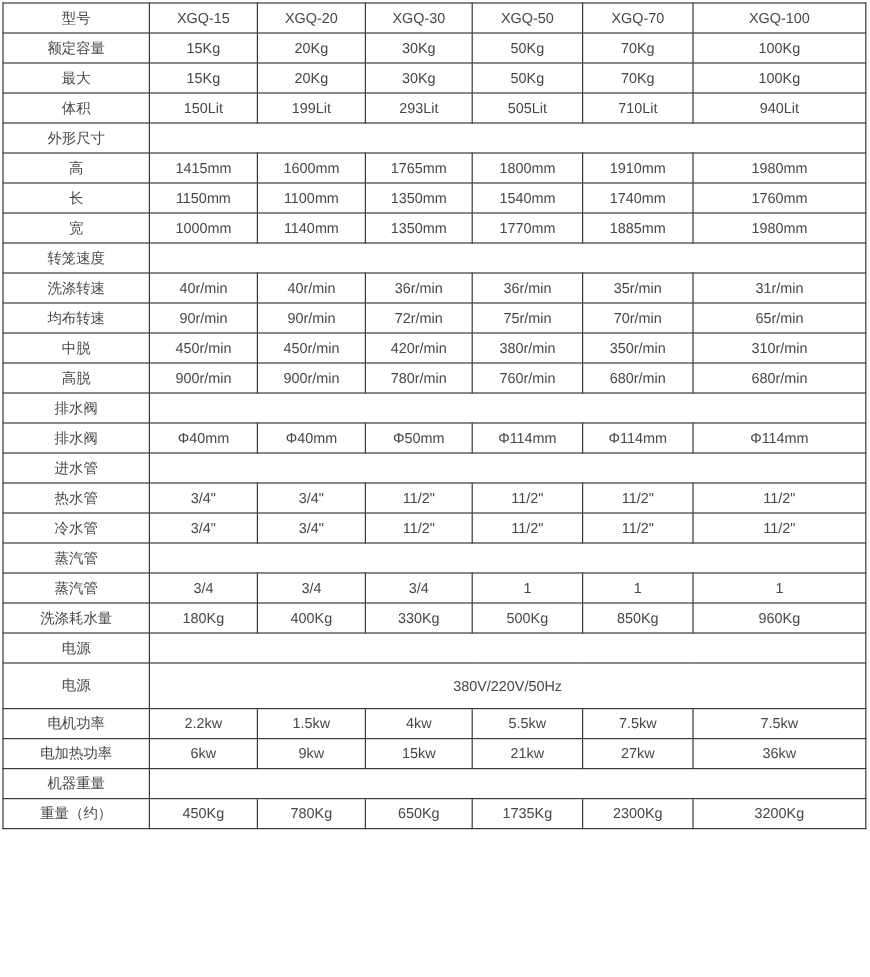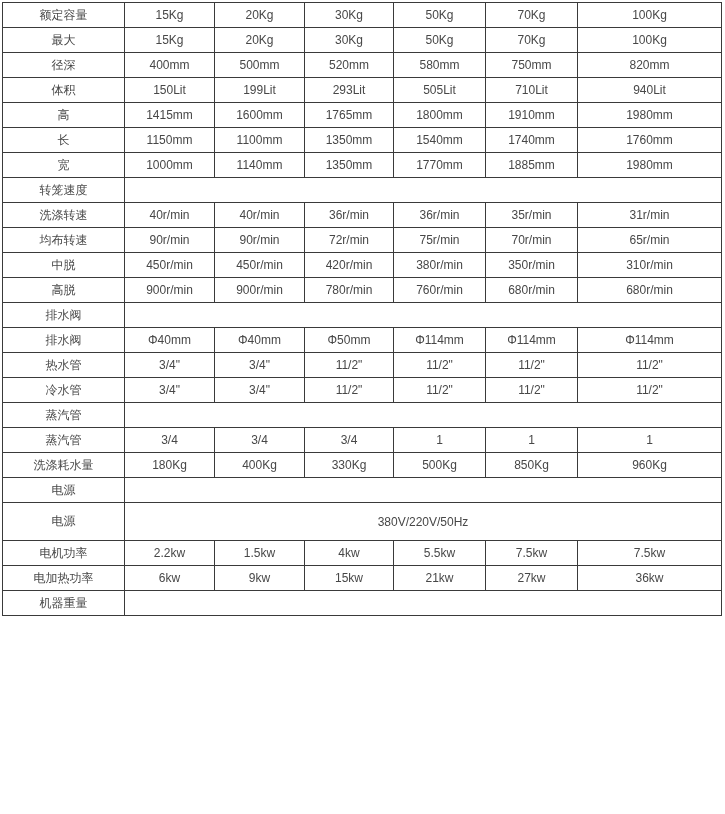--- a/index.html
+++ b/index.html
@@ -33,56 +33,60 @@
       <col style="width:122px">
       <col style="width:90px">
       <col style="width:90px">
       <col style="width:89px">
       <col style="width:92px">
       <col style="width:92px">
       <col>
     </colgroup>
     <tbody id="spec-tbody">
         <tr>
+          <td>型号</td>
+          <td>XGQ-15</td>
+          <td>XGQ-20</td>
+          <td>XGQ-30</td>
+          <td>XGQ-50</td>
+          <td>XGQ-70</td>
+          <td>XGQ-100</td>
+        </tr>
+        <tr>
           <td>额定容量</td>
           <td>15Kg</td>
           <td>20Kg</td>
           <td>30Kg</td>
           <td>50Kg</td>
           <td>70Kg</td>
           <td>100Kg</td>
         </tr>
         <tr>
           <td>最大</td>
           <td>15Kg</td>
           <td>20Kg</td>
           <td>30Kg</td>
           <td>50Kg</td>
           <td>70Kg</td>
           <td>100Kg</td>
         </tr>
         <tr>
-          <td>径深</td>
-          <td>400mm</td>
-          <td>500mm</td>
-          <td>520mm</td>
-          <td>580mm</td>
-          <td>750mm</td>
-          <td>820mm</td>
-        </tr>
-        <tr>
           <td>体积</td>
           <td>150Lit</td>
           <td>199Lit</td>
           <td>293Lit</td>
           <td>505Lit</td>
           <td>710Lit</td>
           <td>940Lit</td>
         </tr>
         <tr>
+          <td>外形尺寸</td>
+          <td colspan="6"></td>
+        </tr>
+        <tr>
           <td>高</td>
           <td>1415mm</td>
           <td>1600mm</td>
           <td>1765mm</td>
           <td>1800mm</td>
           <td>1910mm</td>
           <td>1980mm</td>
         </tr>
         <tr>
           <td>长</td>
@@ -149,20 +153,24 @@
         <tr>
           <td>排水阀</td>
           <td>Φ40mm</td>
           <td>Φ40mm</td>
           <td>Φ50mm</td>
           <td>Φ114mm</td>
           <td>Φ114mm</td>
           <td>Φ114mm</td>
         </tr>
         <tr>
+          <td>进水管</td>
+          <td colspan="6"></td>
+        </tr>
+        <tr>
           <td>热水管</td>
           <td>3/4"</td>
           <td>3/4"</td>
           <td>11/2"</td>
           <td>11/2"</td>
           <td>11/2"</td>
           <td>11/2"</td>
         </tr>
         <tr>
           <td>冷水管</td>
@@ -218,15 +226,24 @@
           <td>9kw</td>
           <td>15kw</td>
           <td>21kw</td>
           <td>27kw</td>
           <td>36kw</td>
         </tr>
         <tr>
           <td>机器重量</td>
           <td colspan="6"></td>
         </tr>
+        <tr>
+          <td>重量（约）</td>
+          <td>450Kg</td>
+          <td>780Kg</td>
+          <td>650Kg</td>
+          <td>1735Kg</td>
+          <td>2300Kg</td>
+          <td>3200Kg</td>
+        </tr>
       </tbody>
   </table>
 </div>
 
 </body></html>

